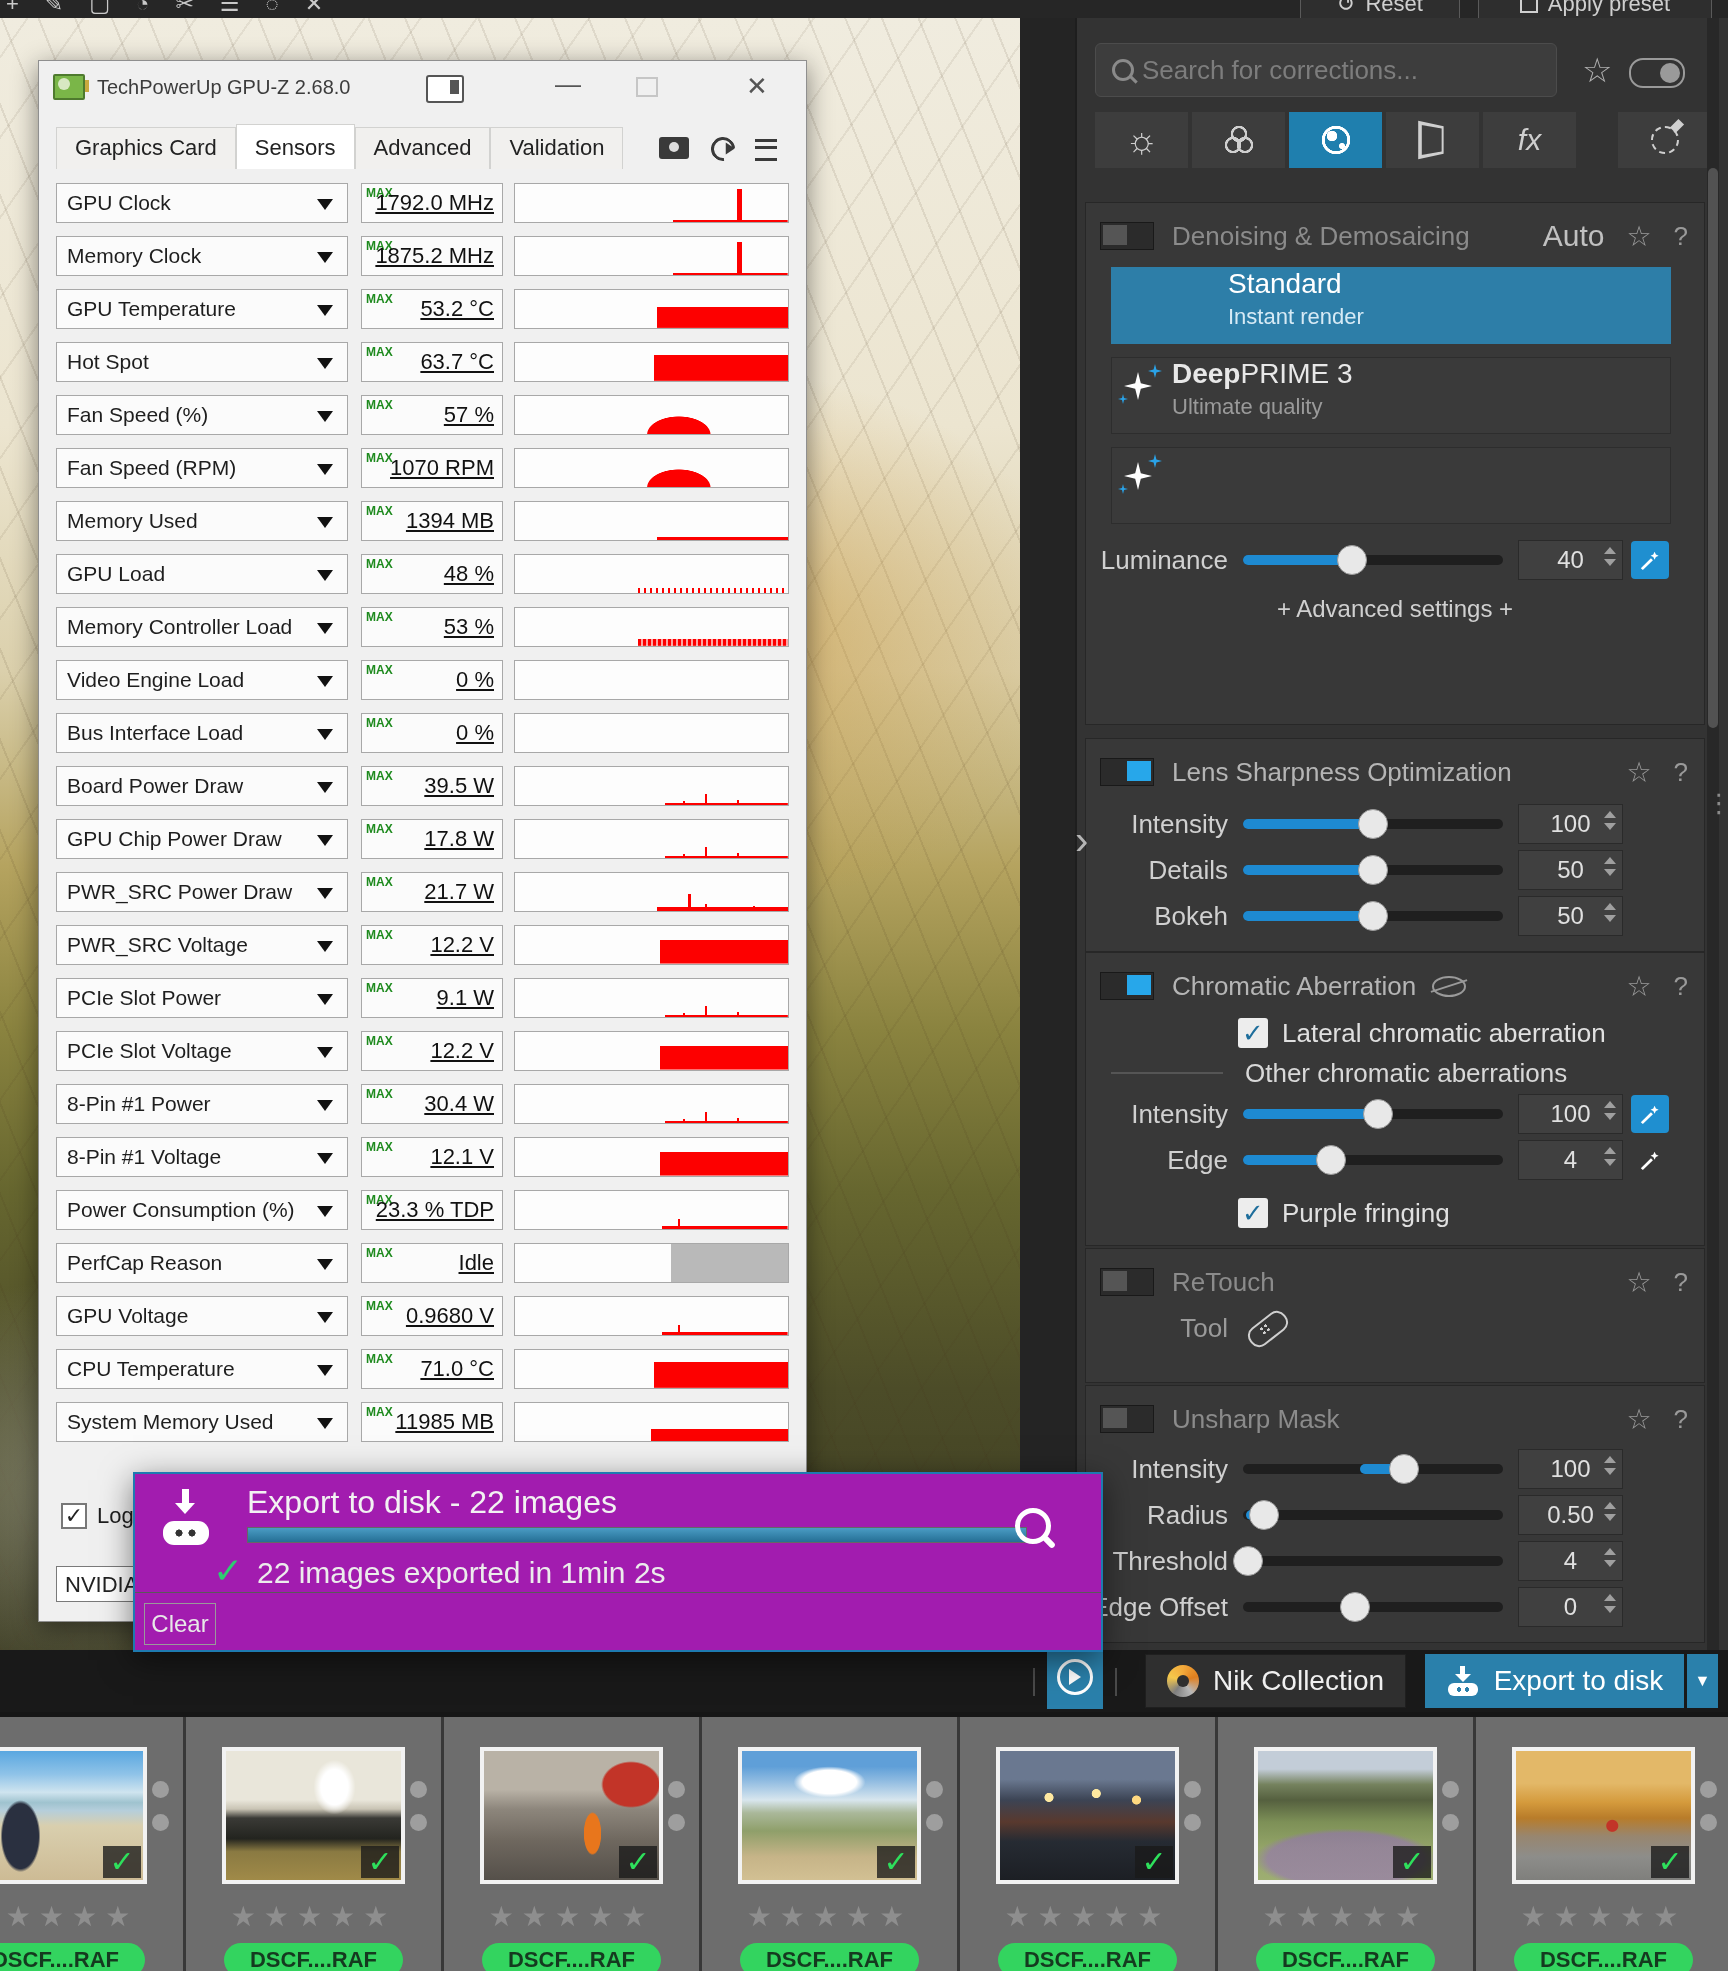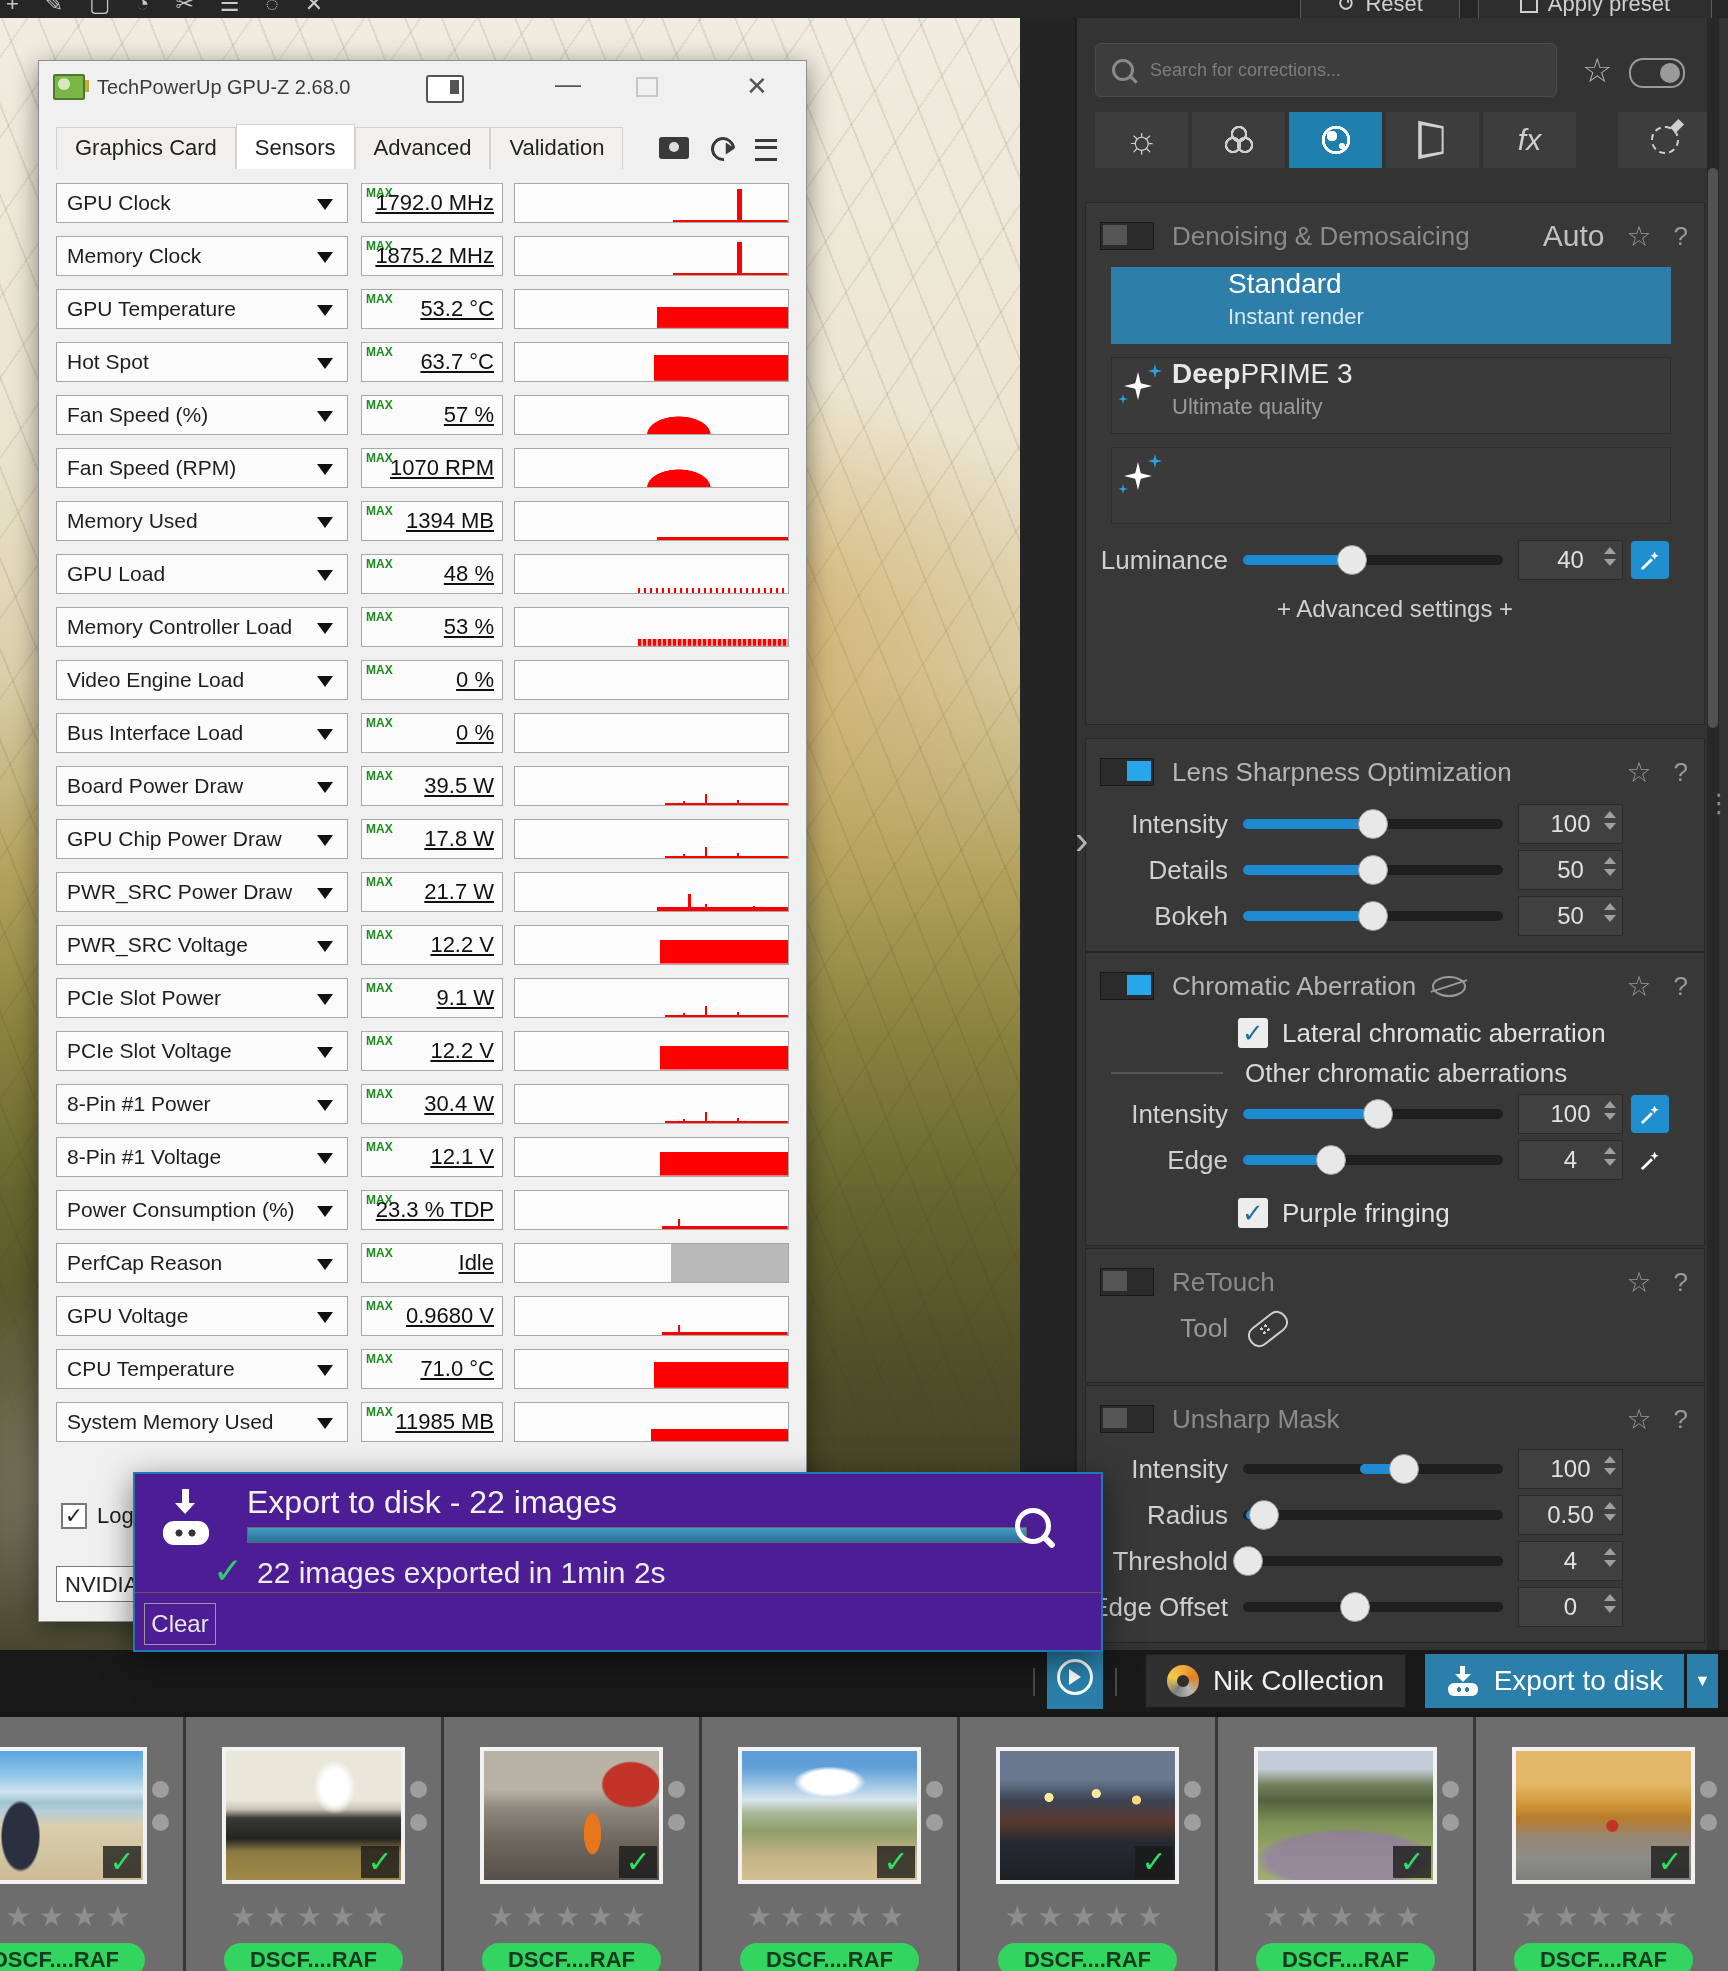--- a/index.html
+++ b/index.html
@@ -75,21 +75,21 @@
   .gz-log{position:absolute;left:22px;top:1442px;display:flex;align-items:center;gap:10px;}
   .gz-chk{width:22px;height:22px;background:#fff;border:2px solid #777;color:#222;font-size:20px;font-weight:bold;text-align:center;line-height:22px;}
   .gz-log span{font-size:22px;}
   .gz-device{position:absolute;left:17px;top:1505px;width:300px;height:36px;background:#fff;border:1px solid #7a7a7a;font-size:22px;color:#222;line-height:36px;padding-left:8px;box-sizing:border-box;}
 
   
   .rpanel{position:absolute;left:1075px;top:18px;width:653px;height:1632px;background:#333;z-index:20;border-left:2px solid #1e1e1e;}
   .search{position:absolute;left:18px;top:25px;width:462px;height:54px;background:#3d3d3d;border:1px solid #4c4c4c;border-radius:6px;display:flex;align-items:center;box-sizing:border-box;}
   .search-ic{width:16px;height:16px;border:3px solid #8a8a8a;border-radius:50%;margin-left:16px;position:relative;}
   .search-ic::after{content:"";position:absolute;left:14px;top:16px;width:9px;height:3px;background:#8a8a8a;transform:rotate(45deg);}
-  .search input{flex:1;background:transparent;border:none;outline:none;color:#cfcfcf;font-size:18px;margin-left:14px;font-family:inherit;}
+  .search input{flex:1;background:transparent;border:none;outline:none;color:#cfcfcf;font-size:26px;margin-left:6px;font-family:inherit;}
   .search input::placeholder{color:#7d7d7d;}
   .hdr-star{position:absolute;left:505px;top:32px;color:#b0b0b0;font-size:34px;}
   .hdr-toggle{position:absolute;left:552px;top:40px;width:52px;height:26px;border:2px solid #9a9a9a;border-radius:14px;}
   .hdr-toggle::after{content:"";position:absolute;right:3px;top:3px;width:20px;height:20px;border-radius:50%;background:#9a9a9a;}
   .tooltabs{position:absolute;left:18px;top:94px;display:flex;gap:4px;}
   .tool-tab{width:93px;height:56px;background:#3d3d3d;display:flex;align-items:center;justify-content:center;color:#cfcfcf;}
   .tool-tab.active{background:#1f7fae;}
   .tool-tab .ic{font-size:36px;line-height:36px;}
   .tt-color .ic{width:34px;height:34px;background:
      radial-gradient(circle at 17px 11px, transparent 5.5px, #cfcfcf 6px 8px, transparent 8.5px),
@@ -199,21 +199,21 @@
   .fpill{margin:10px auto 0;width:fit-content;background:#33d45f;color:#153a1f;font-weight:bold;font-size:22px;padding:4px 26px;border-radius:20px;}
   .scene-beach{background:radial-gradient(40px 72px at 30% 66%,#2a3040 45%,transparent 50%),linear-gradient(180deg,#5aa7e0 0%,#8fc3e8 18%,#cfe4ef 32%,#9fc3cf 40%,#b5cedb 46%,#d9cfae 58%,#cdbb95 100%);}
   .scene-train{background:radial-gradient(34px 44px at 62% 28%,#fff 40%,transparent 62%),linear-gradient(180deg,#e9e6da 0 38%,#c9c4b4 45%,#3a3a36 52%,#23241f 68%,#8a7a42 78%,#a08a48 100%);}
   .scene-street{background:radial-gradient(46px 36px at 84% 26%,#c23428 60%,transparent 65%),radial-gradient(15px 36px at 62% 64%,#e8761c 55%,transparent 60%),linear-gradient(180deg,#b9b2a6 0 30%,#8d867c 45%,#6e675e 70%,#55504a 100%);}
   .scene-dunes{background:radial-gradient(60px 26px at 50% 24%,#fff 45%,transparent 60%),linear-gradient(180deg,#5f9fd8 0 12%,#8ab8e0 22%,#d8e6ee 38%,#aab89a 48%,#8f9f6a 62%,#c6b488 82%,#d2c093 100%);}
   .scene-night{background:radial-gradient(7px 7px at 28% 36%,#ffe9a0 60%,transparent 70%),radial-gradient(7px 7px at 55% 33%,#ffe9a0 60%,transparent 70%),radial-gradient(7px 7px at 78% 38%,#ffd980 60%,transparent 70%),linear-gradient(180deg,#6a7890 0 22%,#3c4454 38%,#59392e 55%,#262b33 70%,#1c1f24 100%);}
   .scene-crocus{background:radial-gradient(130px 44px at 50% 84%,rgba(150,110,190,.55) 60%,transparent 70%),linear-gradient(180deg,#c3cdd8 0 14%,#75825e 26%,#55603f 38%,#7d9057 55%,#93a468 75%,#9eae72 100%);}
   .scene-autumn{background:radial-gradient(10px 10px at 55% 58%,#c23428 55%,transparent 65%),linear-gradient(180deg,#e3b868 0 25%,#d49a3c 40%,#b87c2a 52%,#98866f 66%,#8d8d8a 82%,#7f7f7c 100%);}
 
   
-  .dialog{position:absolute;left:133px;top:1472px;width:970px;height:180px;background:#4c1d95;border:2px solid #1e7ab0;box-sizing:border-box;z-index:60;box-shadow:0 8px 30px rgba(0,0,0,.5);}
+  .dialog{position:absolute;left:133px;top:1472px;width:970px;height:180px;background:#a21caf;border:2px solid #1e7ab0;box-sizing:border-box;z-index:60;box-shadow:0 8px 30px rgba(0,0,0,.5);}
   .dlg-icon{position:absolute;left:20px;top:15px;width:62px;height:58px;}
   .dlg-icon .arr{position:absolute;left:27px;top:0;width:7px;height:16px;background:#fff;}
   .dlg-icon .arr::after{content:"";position:absolute;left:-7px;top:14px;border:10px solid transparent;border-top:11px solid #fff;}
   .dlg-icon .tray{position:absolute;left:8px;bottom:2px;width:46px;height:24px;background:#fff;border-radius:11px;}
   .dlg-icon .tray::after{content:"";position:absolute;left:12px;top:8px;width:22px;height:8px;background:radial-gradient(circle at 4px 4px,#333 3.4px,transparent 3.7px),radial-gradient(circle at 17px 4px,#333 3.4px,transparent 3.7px);}
   .dlg-title{position:absolute;left:112px;top:10px;font-size:32px;color:#f2f2f2;}
   .dlg-bar{position:absolute;left:112px;top:53px;width:780px;height:16px;background:#1f1f1f;border:1px solid #666;box-sizing:border-box;}
   .dlg-fill{height:100%;background:linear-gradient(180deg,#4a9cc4,#256f95);}
   .dlg-check{position:absolute;left:78px;top:76px;color:#2ecc71;font-size:36px;font-weight:bold;}
   .dlg-status{position:absolute;left:122px;top:82px;font-size:30px;color:#ececec;}

